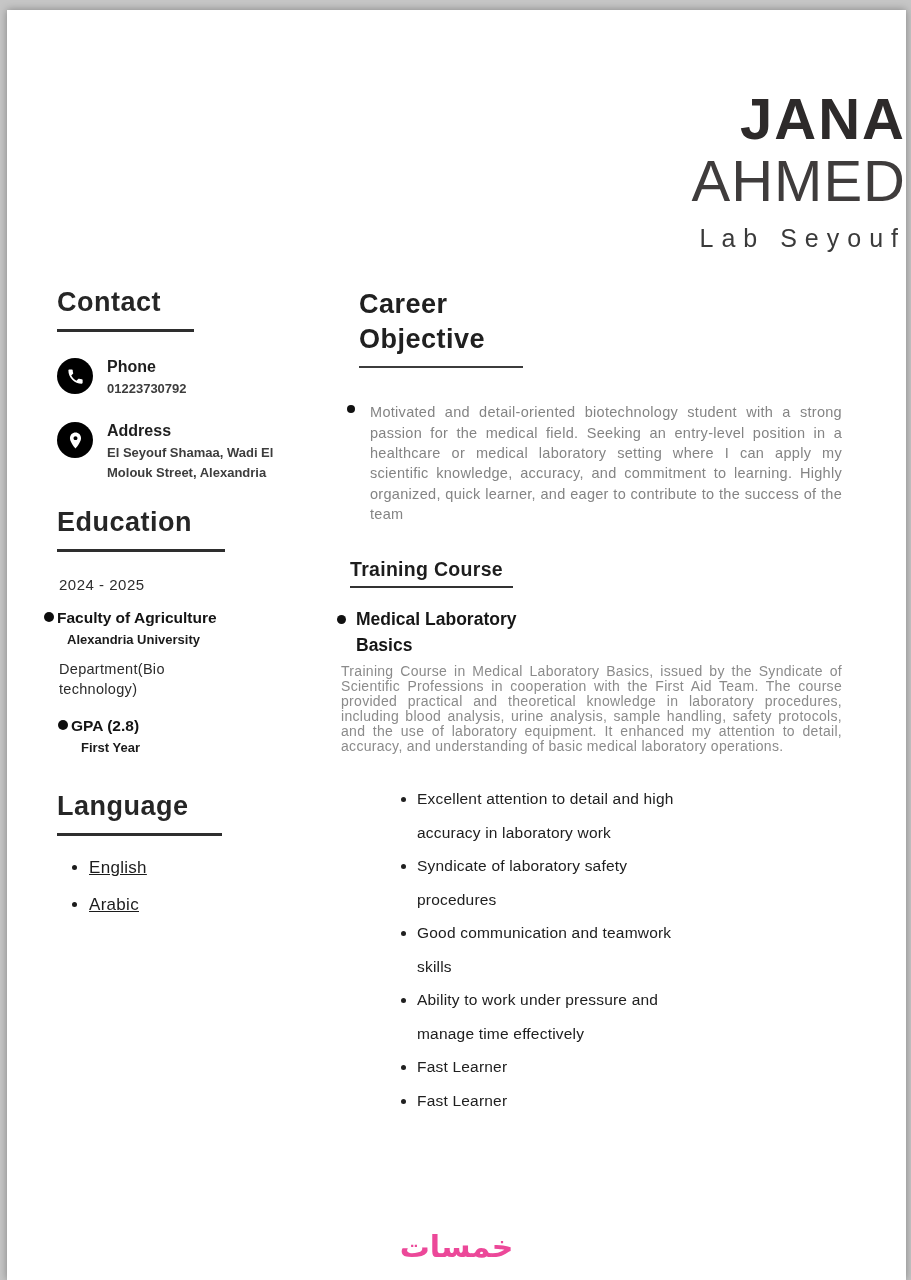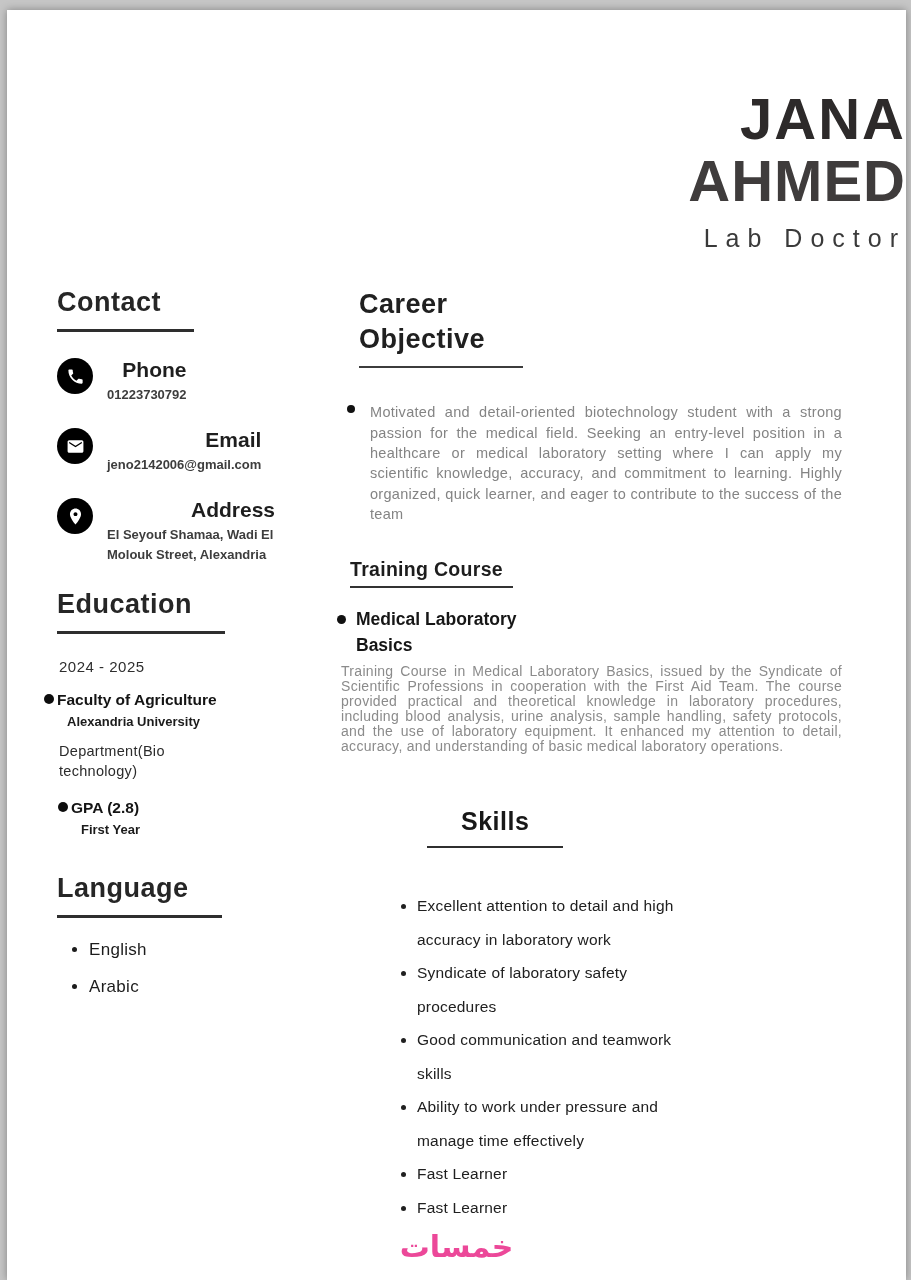--- a/index.html
+++ b/index.html
@@ -19,21 +19,21 @@
     overflow: hidden;
   }
 
   
   .header { padding: 78px 0 0 28px; text-align: right; }
   .name-first {
     font-size: 58px; font-weight: 800; color: #2d2a2a;
     letter-spacing: 2px; line-height: 1.06;
   }
   .name-last {
-    font-size: 58px; font-weight: 700; color: #3f3c3c;
+    font-size: 58px; font-weight: 400; color: #3f3c3c;
     letter-spacing: 1px; line-height: 1.12;
   }
   .job-title {
     font-size: 25px; color: #3a3a3a; letter-spacing: 8px;
     margin-top: 10px; font-weight: 400;
   }
 
   
   .columns { display: flex; margin-top: 34px; }
   .left-col { width: 258px; margin-left: 50px; flex-shrink: 0; }
@@ -48,38 +48,38 @@
     letter-spacing: 0.5px;
   }
   .contact-list { margin-top: 26px; }
   .contact-item { display: flex; align-items: flex-start; margin-bottom: 23px; }
   .icon-circle {
     width: 36px; height: 36px; border-radius: 50%; background: #000;
     display: flex; align-items: center; justify-content: center;
     flex-shrink: 0; margin-right: 14px;
   }
   .icon-circle svg { width: 19px; height: 19px; fill: #fff; }
-  .contact-label { font-size: 21px; font-weight: 700; color: #1e1e1e; text-align: right; }
+  .contact-label { font-size: 16px; font-weight: 700; color: #1e1e1e; }
   .contact-value { font-size: 13px; color: #3d3d3d; margin-top: 3px; max-width: 168px; line-height: 20px; font-weight: bold; }
 
   .education { margin-top: 24px; }
   .edu-years { font-size: 15px; color: #2e2e2e; margin: 24px 0 16px 2px; letter-spacing: 0.5px; }
   .edu-item { position: relative; margin-bottom: 6px; }
   .edu-bullet {
     position: absolute; left: -13px; top: 3px;
     width: 10px; height: 10px; background: #0d0d0d; border-radius: 50%;
   }
   .edu-title { font-size: 15.5px; font-weight: 700; color: #141414; }
   .edu-sub { font-size: 13px; font-weight: 700; color: #1b1b1b; margin: 5px 0 0 10px; }
   .edu-detail { font-size: 14.5px; color: #2b2b2b; margin: 12px 0 0 2px; max-width: 150px; line-height: 20px; letter-spacing: 0.3px; }
   .edu-item.indent { margin-left: 14px; margin-top: 18px; }
 
   .language { margin-top: 36px; }
   .language ul { margin: 22px 0 0; padding-left: 32px; }
-  .language li { font-size: 17px; color: #1c1c1c; margin-bottom: 17px; letter-spacing: 0.3px; }
+  .language li { font-size: 17px; color: #1c1c1c; margin-bottom: 17px; letter-spacing: 0.3px; text-decoration: underline; }
 
   
   .career-heading {
     margin: 0 0 0 22px;
     font-size: 27px; font-weight: 700; color: #202020;
     line-height: 35px; letter-spacing: 0.5px;
   }
   .career-underlined {
     display: inline-block;
     border-bottom: 2px solid #3c3c3c;
@@ -125,21 +125,21 @@
   }
 </style>
 </head>
 <body>
 
 <div class="page">
 
   <header class="header">
     <div class="name-first">JANA</div>
     <div class="name-last">AHMED</div>
-    <div class="job-title">Lab Doctor</div>
+    <div class="job-title">Lab Seyouf</div>
   </header>
 
   <div class="columns">
 
     <aside class="left-col">
 
       <section class="contact">
         <h2 class="side-heading">Contact</h2>
         <div class="contact-list">
 
@@ -148,31 +148,20 @@
               <svg viewBox="0 0 24 24">
                   <path d="M6.62 10.79c1.44 2.83 3.76 5.14 6.59 6.59l2.2-2.2c.27-.27.67-.36 1.02-.24 1.12.37 2.33.57 3.57.57.55 0 1 .45 1 1V20c0 .55-.45 1-1 1-9.39 0-17-7.61-17-17 0-.55.45-1 1-1h3.5c.55 0 1 .45 1 1 0 1.25.2 2.45.57 3.57.11.35.03.74-.25 1.02l-2.2 2.2z"></path>
                 </svg>
             </span>
             <div class="contact-text">
               <div class="contact-label">Phone</div>
               <div class="contact-value">01223730792</div>
             </div>
           </div>
 
-          <div class="contact-item">
-            <span class="icon-circle">
-              <svg viewBox="0 0 24 24">
-                  <path d="M20 4H4c-1.1 0-1.99.9-1.99 2L2 18c0 1.1.9 2 2 2h16c1.1 0 2-.9 2-2V6c0-1.1-.9-2-2-2zm0 4l-8 5-8-5V6l8 5 8-5v2z"></path>
-                </svg>
-            </span>
-            <div class="contact-text">
-              <div class="contact-label">Email</div>
-              <div class="contact-value">jeno2142006@gmail.com</div>
-            </div>
-          </div>
 
           <div class="contact-item">
             <span class="icon-circle">
               <svg viewBox="0 0 24 24">
                   <path d="M12 2C8.13 2 5 5.13 5 9c0 5.25 7 13 7 13s7-7.75 7-13c0-3.87-3.13-7-7-7zm0 9.5c-1.38 0-2.5-1.12-2.5-2.5S10.62 6.5 12 6.5s2.5 1.12 2.5 2.5-1.12 2.5-2.5 2.5z"></path>
                 </svg>
             </span>
             <div class="contact-text">
               <div class="contact-label">Address</div>
               <div class="contact-value">El Seyouf Shamaa, Wadi El Molouk Street, Alexandria</div>
@@ -226,21 +215,20 @@
       <section class="training">
         <h3 class="training-heading">Training Course</h3>
         <div class="course-row">
           <span class="course-dot"></span>
           <div class="course-title">Medical Laboratory Basics</div>
         </div>
         <p class="training-desc">Training Course in Medical Laboratory Basics, issued by the Syndicate of Scientific Professions in cooperation with the First Aid Team. The course provided practical and theoretical knowledge in laboratory procedures, including blood analysis, urine analysis, sample handling, safety protocols, and the use of laboratory equipment. It enhanced my attention to detail, accuracy, and understanding of basic medical laboratory operations.</p>
       </section>
 
       <section class="skills">
-        <h3 class="skills-heading">Skills</h3>
         <ul>
           <li>Excellent attention to detail and high accuracy in laboratory work</li>
           <li>Syndicate of laboratory safety procedures</li>
           <li>Good communication and teamwork skills</li>
           <li>Ability to work under pressure and manage time effectively</li>
           <li>Fast Learner</li>
           <li>Fast Learner</li>
         </ul>
       </section>
 

